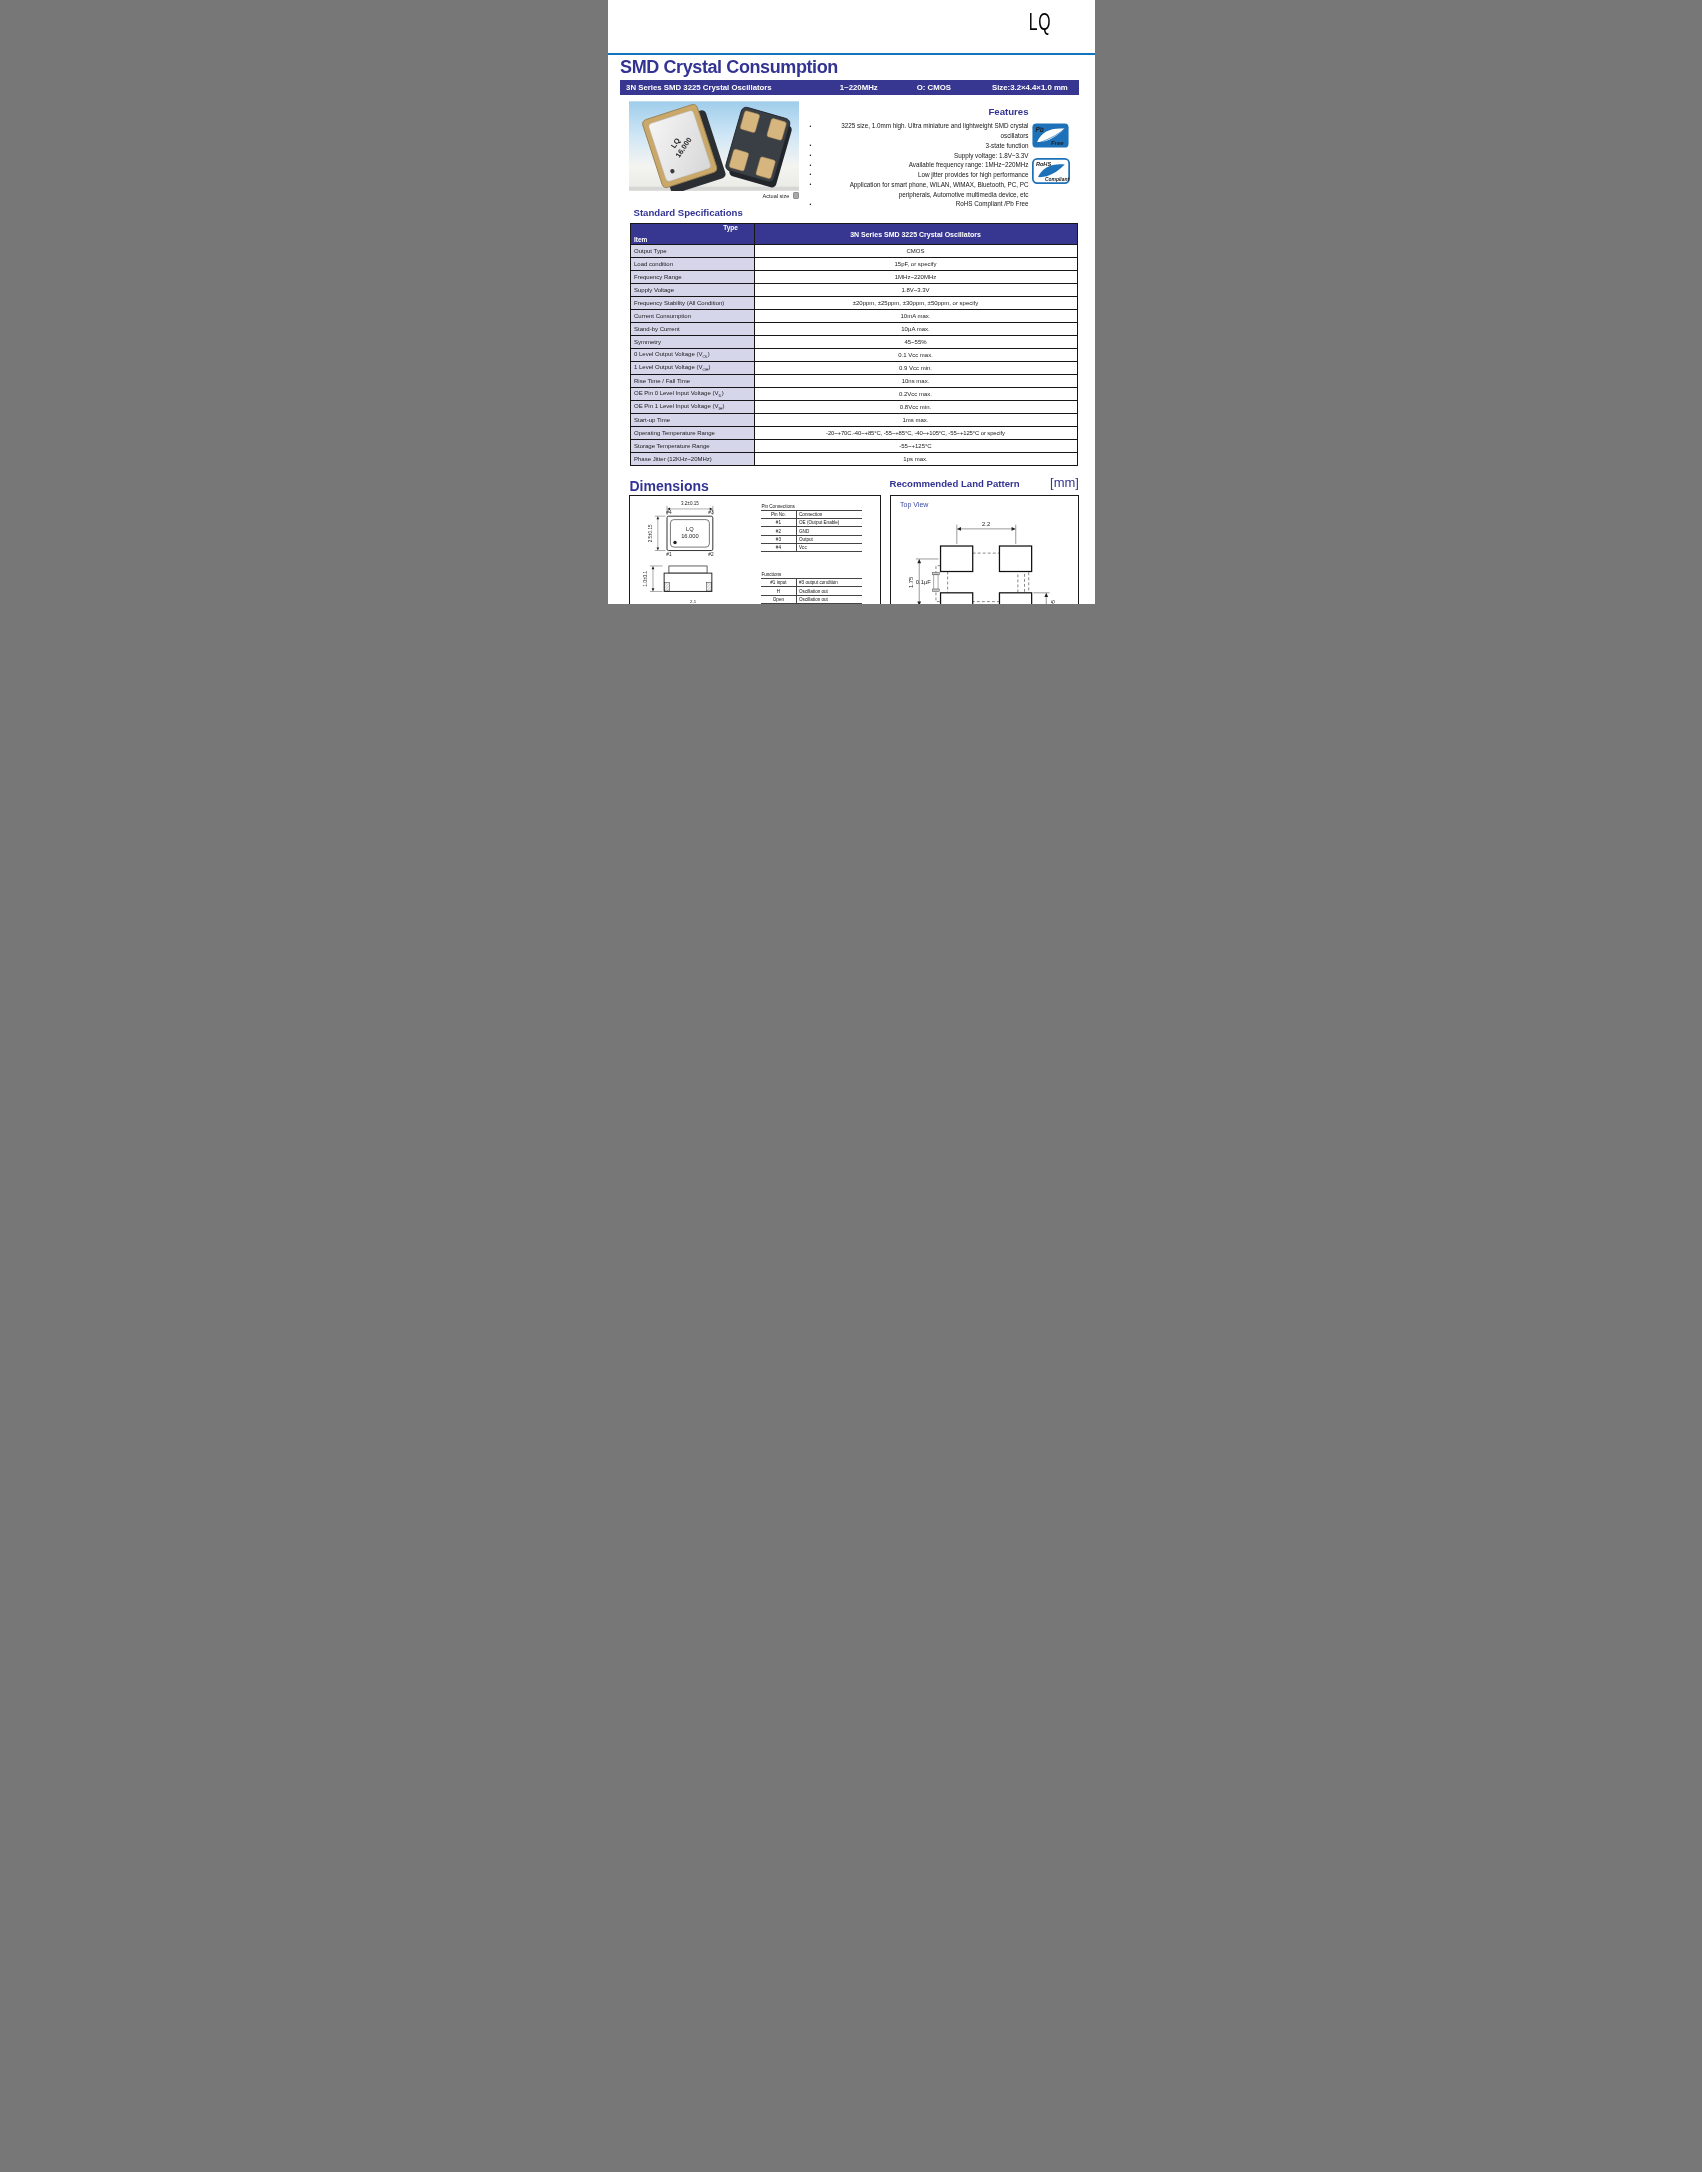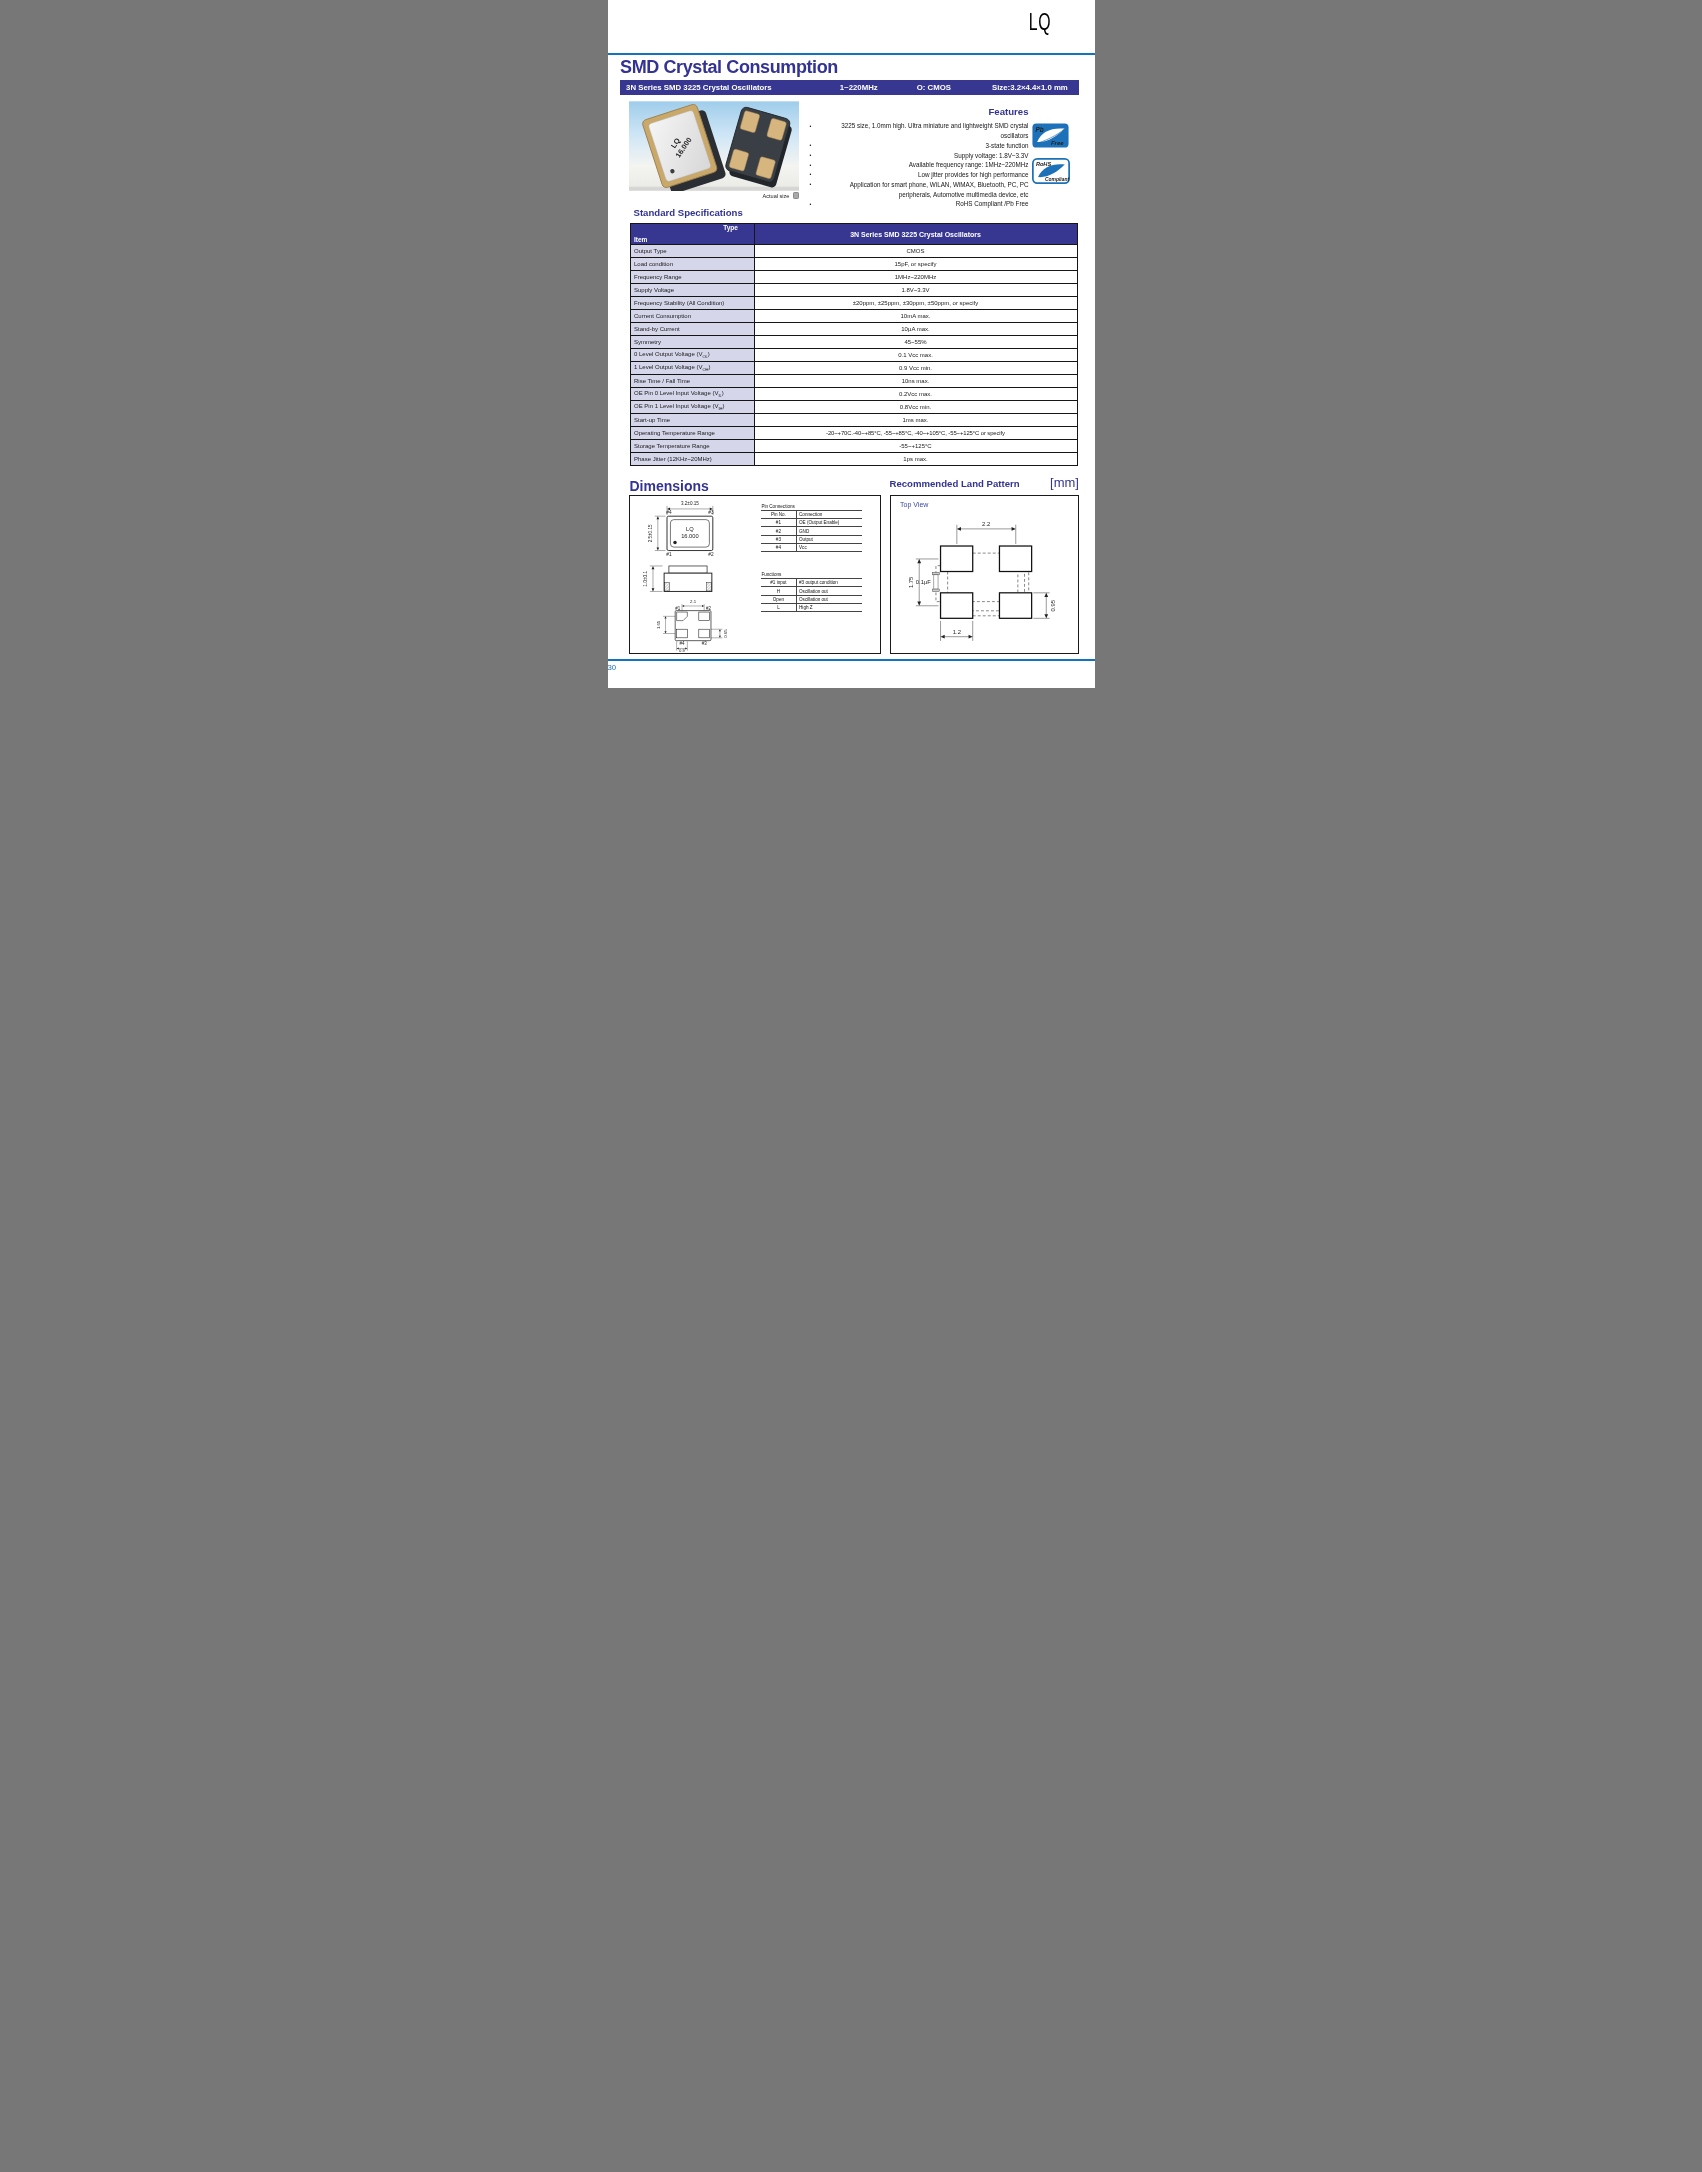--- a/index.html
+++ b/index.html
@@ -6,21 +6,21 @@
     --indigo:#373792;
     --indigo-text:#333393;
     --rule-blue:#1373bd;
     --badge-blue:#1d71b8;
     --lavender:#d5d6ea;
     --ink:#1a1a1a;
   }
   *{margin:0;padding:0;box-sizing:border-box;}
   body{background:#777;font-family:"Liberation Sans",sans-serif;}
   .page{
-    position:relative;width:487px;height:688px;background:#fff;
+    position:relative;width:487px;height:604px;background:#fff;
     margin:0 auto;overflow:hidden;color:var(--ink);padding-left:48px;
   }
   
   .logo{
     position:absolute;top:7.8px;right:43px;font-size:22px;font-weight:400;
     letter-spacing:0.9px;transform:scale(.72,1.12);transform-origin:top right;color:#000;
   }
   .top-rule{position:absolute;left:0;top:53px;width:100%;height:2.2px;background:var(--rule-blue);}
   .page-title{
     position:absolute;left:12.6px;top:57px;font-size:18px;font-weight:bold;

